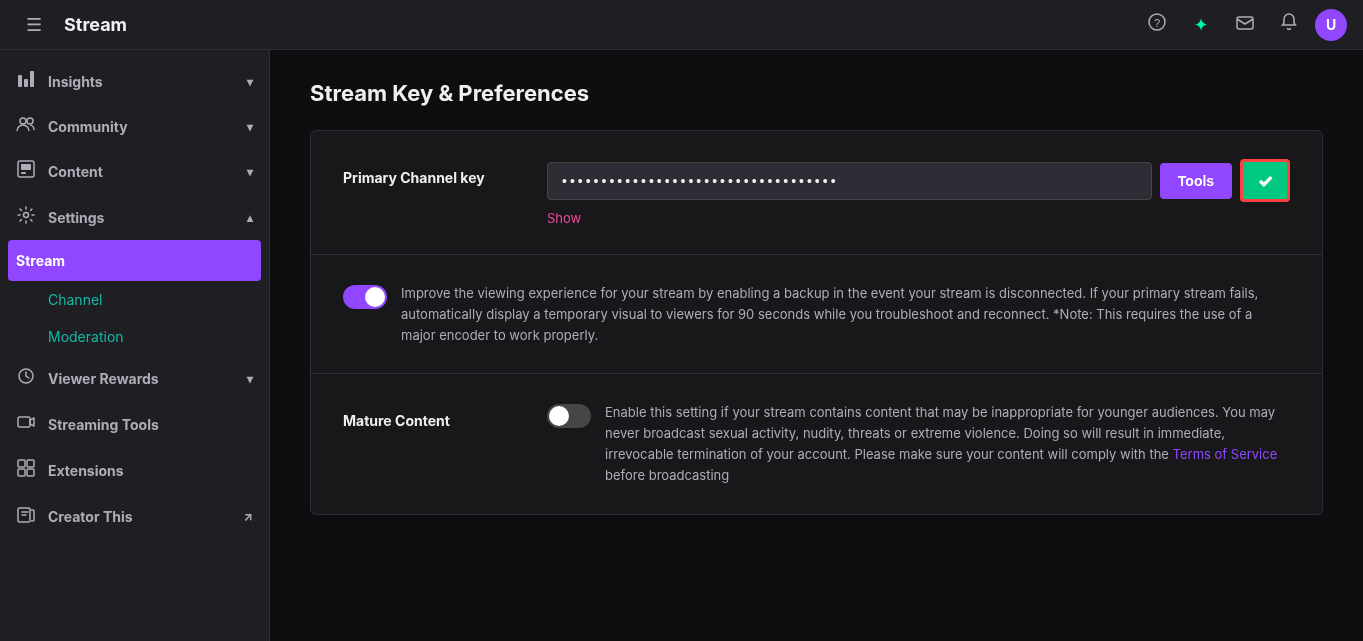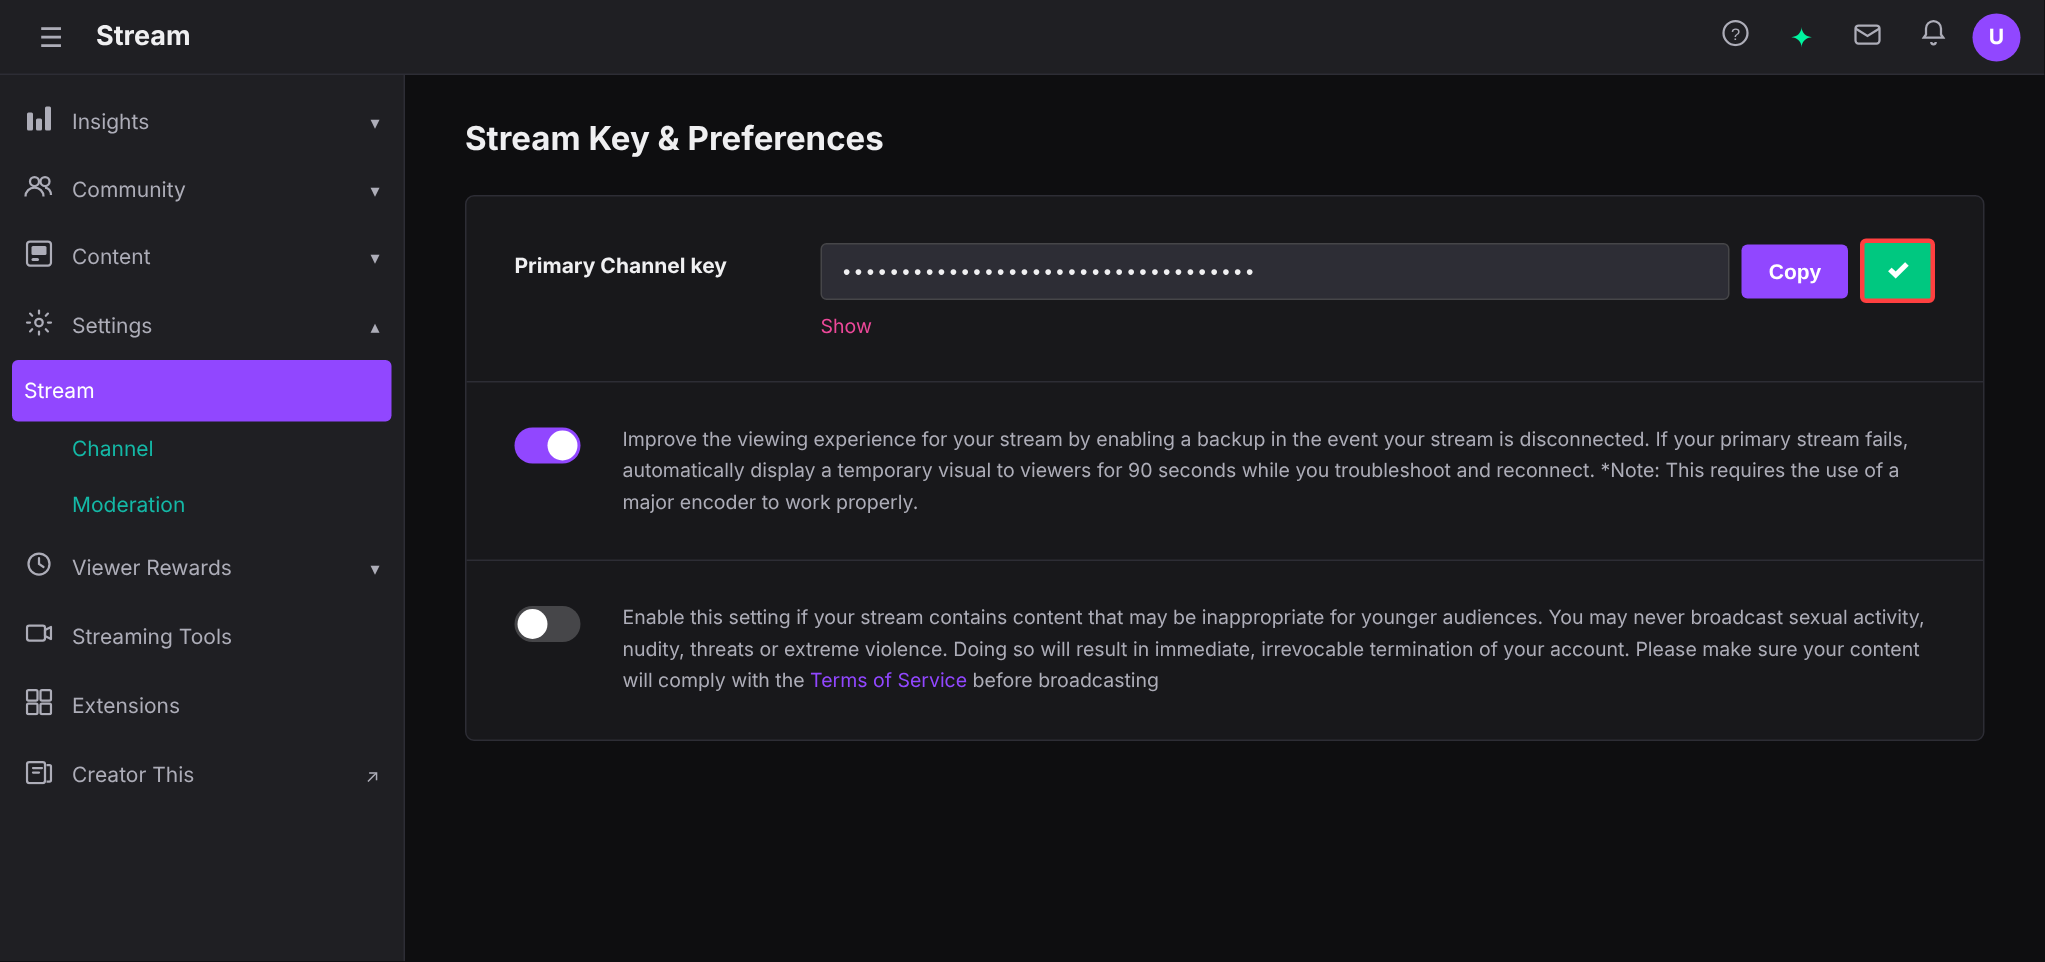--- a/index.html
+++ b/index.html
@@ -75,21 +75,21 @@
       flex-shrink: 0;
       padding: 8px 0;
     }
     .sidebar-item {
       display: flex;
       align-items: center;
       padding: 12px 16px;
       cursor: pointer;
       color: #adadb8;
       font-size: 14px;
-      font-weight: 400;
+      font-weight: 700;
       gap: 12px;
       justify-content: space-between;
     }
     .sidebar-item.active { background: #9147ff; color: #fff; border-radius: 4px; margin: 0 8px; padding: 12px 8px; }
     .sidebar-item-left {
       display: flex;
       align-items: center;
       gap: 12px;
     }
     .sidebar-icon {
@@ -198,21 +198,21 @@
       cursor: pointer;
       margin-top: 8px;
       display: inline-block;
       font-size: 13px;
     }
 
     
     .toggle-row {
       display: flex;
       align-items: flex-start;
-      gap: 28px;
+      gap: 14px;
     }
     .toggle {
       position: relative;
       width: 44px;
       height: 24px;
       flex-shrink: 0;
       margin-top: 2px;
     }
     .toggle-track {
       width: 44px;
@@ -421,21 +421,21 @@
     <h1 class="page-title">Stream Key &amp; Preferences</h1>
 
     <div class="card">
 
       <div class="card-section">
         <div class="field-row">
           <div class="field-label">Primary Channel key</div>
           <div class="field-content">
             <div class="stream-key-row">
               <input class="stream-key-input" type="password" value="abcdefghijklmnopqrstuvwxyz123456789" readonly="" style="">
-              <button class="copy-btn">Copy</button>
+              <button class="copy-btn">Tools</button>
               <div class="check-btn">
                 <span class="check-mark">✓</span>
               </div>
             </div>
             <a class="show-link">Show</a>
           </div>
         </div>
       </div>
 
       <div class="card-section">
@@ -448,20 +448,21 @@
                 </div>
               </div>
               <span class="toggle-desc">Improve the viewing experience for your stream by enabling a backup in the event your stream is disconnected. If your primary stream fails, automatically display a temporary visual to viewers for 90 seconds while you troubleshoot and reconnect. *Note: This requires the use of a major encoder to work properly.</span>
             </div>
           </div>
         </div>
       </div>
 
       <div class="card-section">
         <div class="field-row">
+          <div class="field-label">Mature Content</div>
           <div class="field-content">
             <div class="toggle-row">
               <div class="toggle">
                 <div class="toggle-track">
                   <div class="toggle-thumb"></div>
                 </div>
               </div>
               <span class="toggle-desc">
                 <span>Enable this setting if your stream contains content that may be inappropriate for younger audiences. You may never broadcast sexual activity, nudity, threats or extreme violence. Doing so will result in immediate, irrevocable termination of your account. Please make sure your content will comply with the </span><a class="tos-link">Terms of Service</a><span> before broadcasting</span>
               </span>

